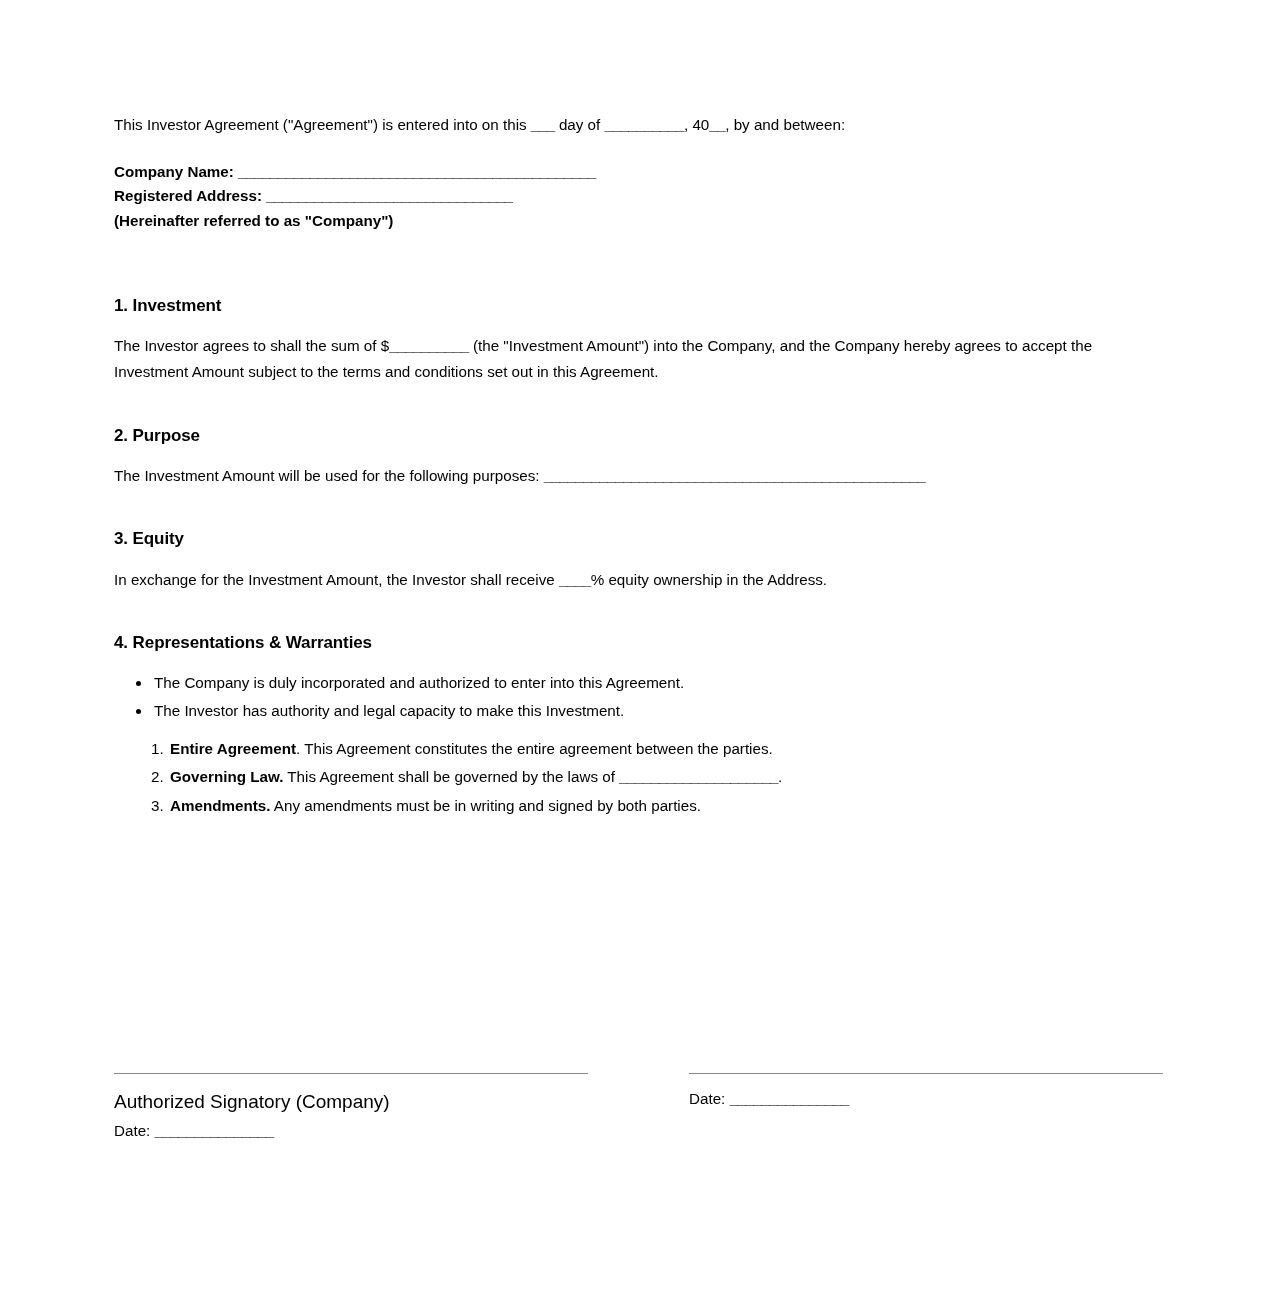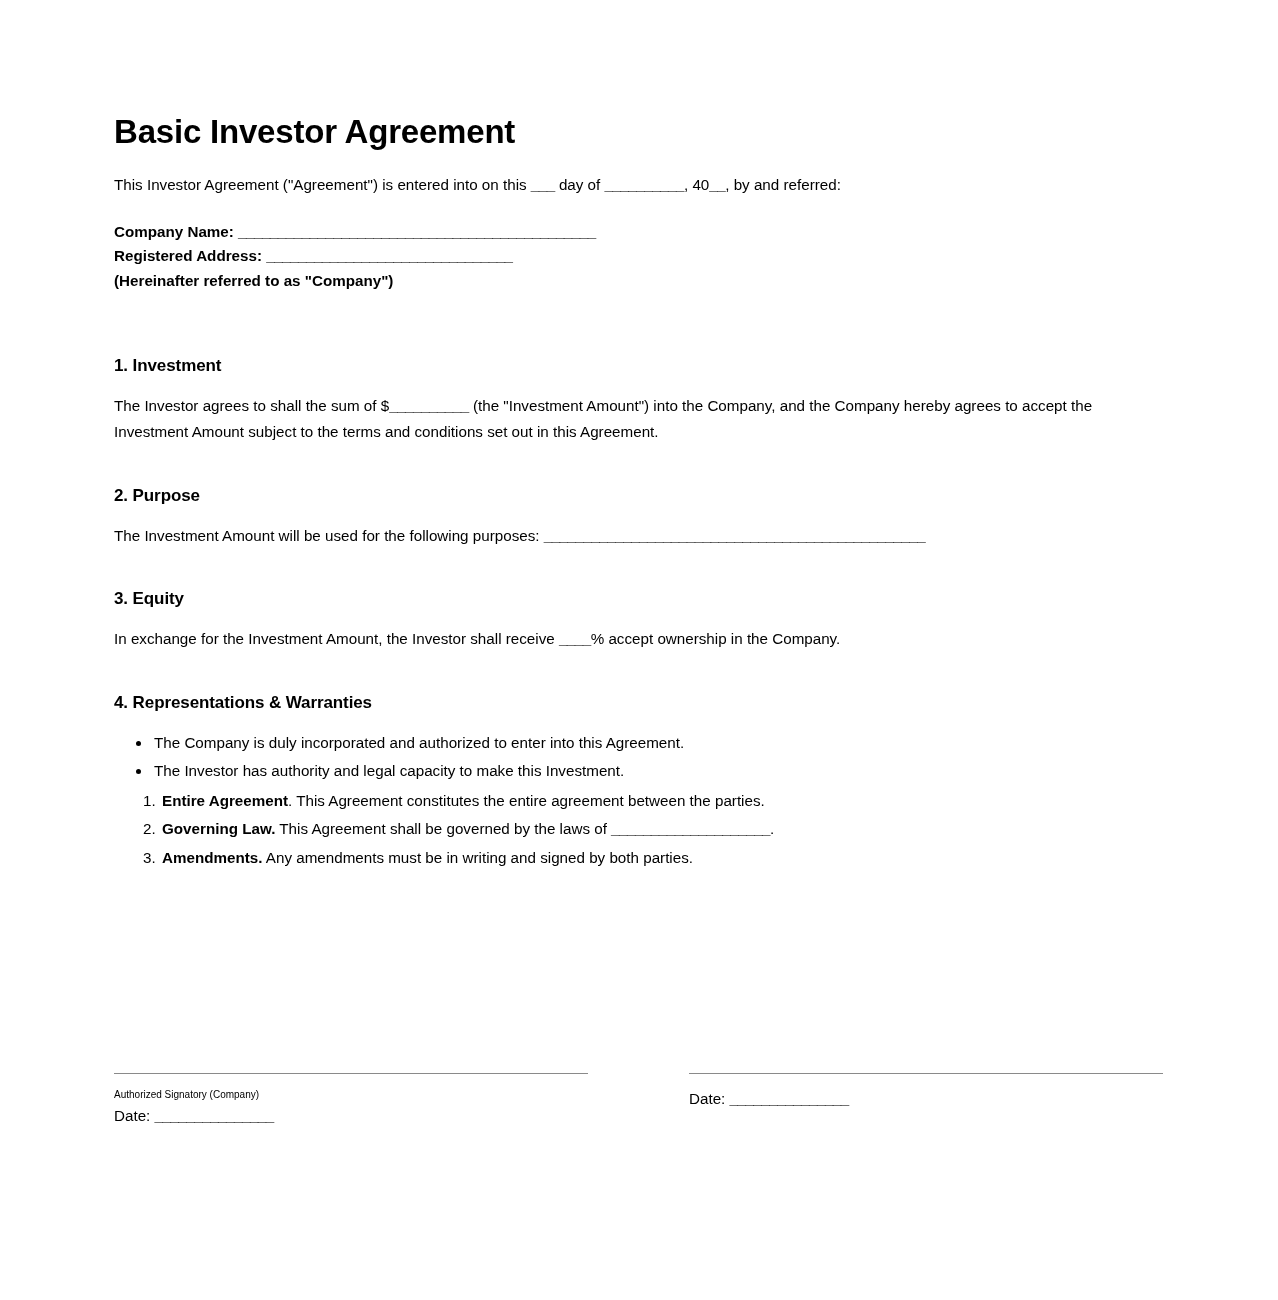--- a/index.html
+++ b/index.html
@@ -65,21 +65,21 @@
     padding: 0 0 0 38px;
     list-style-type: disc;
   }
   ul.rep-list li {
     font-size: 15.2px;
     line-height: 1.72;
     padding-left: 2px;
     margin: 0 0 2px 0;
   }
   ol.misc-list {
-    margin: 4px;
+    margin: 12px;
     padding: 0 0 0 42px;
     list-style-type: decimal;
   }
   ol.misc-list li {
     font-size: 15.2px;
     line-height: 1.72;
     padding-left: 2px;
     margin: 0 0 2px 0;
   }
   .blank {
@@ -97,57 +97,56 @@
   }
   .sig-col {
     width: 474px;
   }
   .sig-rule {
     border-top: 1px solid #8a8a8a;
     height: 0;
     margin: 0 0 12px 0;
   }
   .sig-label {
-    font-size: 10px;
+    font-size: 19px;
     line-height: 1.7;
     margin: 0;
   }
   .sig-date {
     font-size: 15.2px;
     line-height: 1.7;
     margin: 0;
   }
   b, strong { font-weight: bold; }
 </style>
 </head>
 <body>
 
 <div class="page">
 
-  <h1 class="doc-title">Basic Investor Agreement</h1>
 
-  <p class="intro-para"><span>This Investor Agreement ("Agreement") is entered into on this </span><span class="blank">___</span><span> day of </span><span class="blank">__________</span><span>, 40</span><span class="blank">__</span><span>, by and referred:</span></p>
+  <p class="intro-para"><span>This Investor Agreement ("Agreement") is entered into on this </span><span class="blank">___</span><span> day of </span><span class="blank">__________</span><span>, 40</span><span class="blank">__</span><span>, by and between:</span></p>
 
   <div class="party-block">
     <div class="row"><span>Company Name: </span><span class="blank">_____________________________________________</span></div>
     <div class="row"><span>Registered Address: </span><span class="blank">_______________________________</span></div>
     <div class="row">(Hereinafter referred to as "Company")</div>
   </div>
 
   <div class="party-gap"></div>
 
 
   <h2 class="section-heading">1. Investment</h2>
   <p class="body-para"><span>The Investor agrees to shall the sum of $</span><span class="blank">__________</span><span> (the "Investment Amount") into the Company, and the Company hereby agrees to accept the Investment Amount subject to the terms and conditions set out in this Agreement.</span></p>
 
   <h2 class="section-heading">2. Purpose</h2>
   <p class="body-para"><span>The Investment Amount will be used for the following purposes: </span><span class="blank">________________________________________________</span></p>
 
   <h2 class="section-heading">3. Equity</h2>
-  <p class="body-para"><span>In exchange for the Investment Amount, the Investor shall receive </span><span class="blank">____</span><span>% accept ownership in the Company.</span></p>
+  <p class="body-para"><span>In exchange for the Investment Amount, the Investor shall receive </span><span class="blank">____</span><span>% equity ownership in the Address.</span></p>
 
   <h2 class="section-heading">4. Representations &amp; Warranties</h2>
   <ul class="rep-list">
     <li>The Company is duly incorporated and authorized to enter into this Agreement.</li>
     <li>The Investor has authority and legal capacity to make this Investment.</li>
   </ul>
 
   <ol class="misc-list">
     <li><b>Entire Agreement</b><span>. This Agreement constitutes the entire agreement between the parties.</span></li>
     <li><b>Governing Law.</b><span> This Agreement shall be governed by the laws of </span><span class="blank">____________________</span><span>.</span></li>

